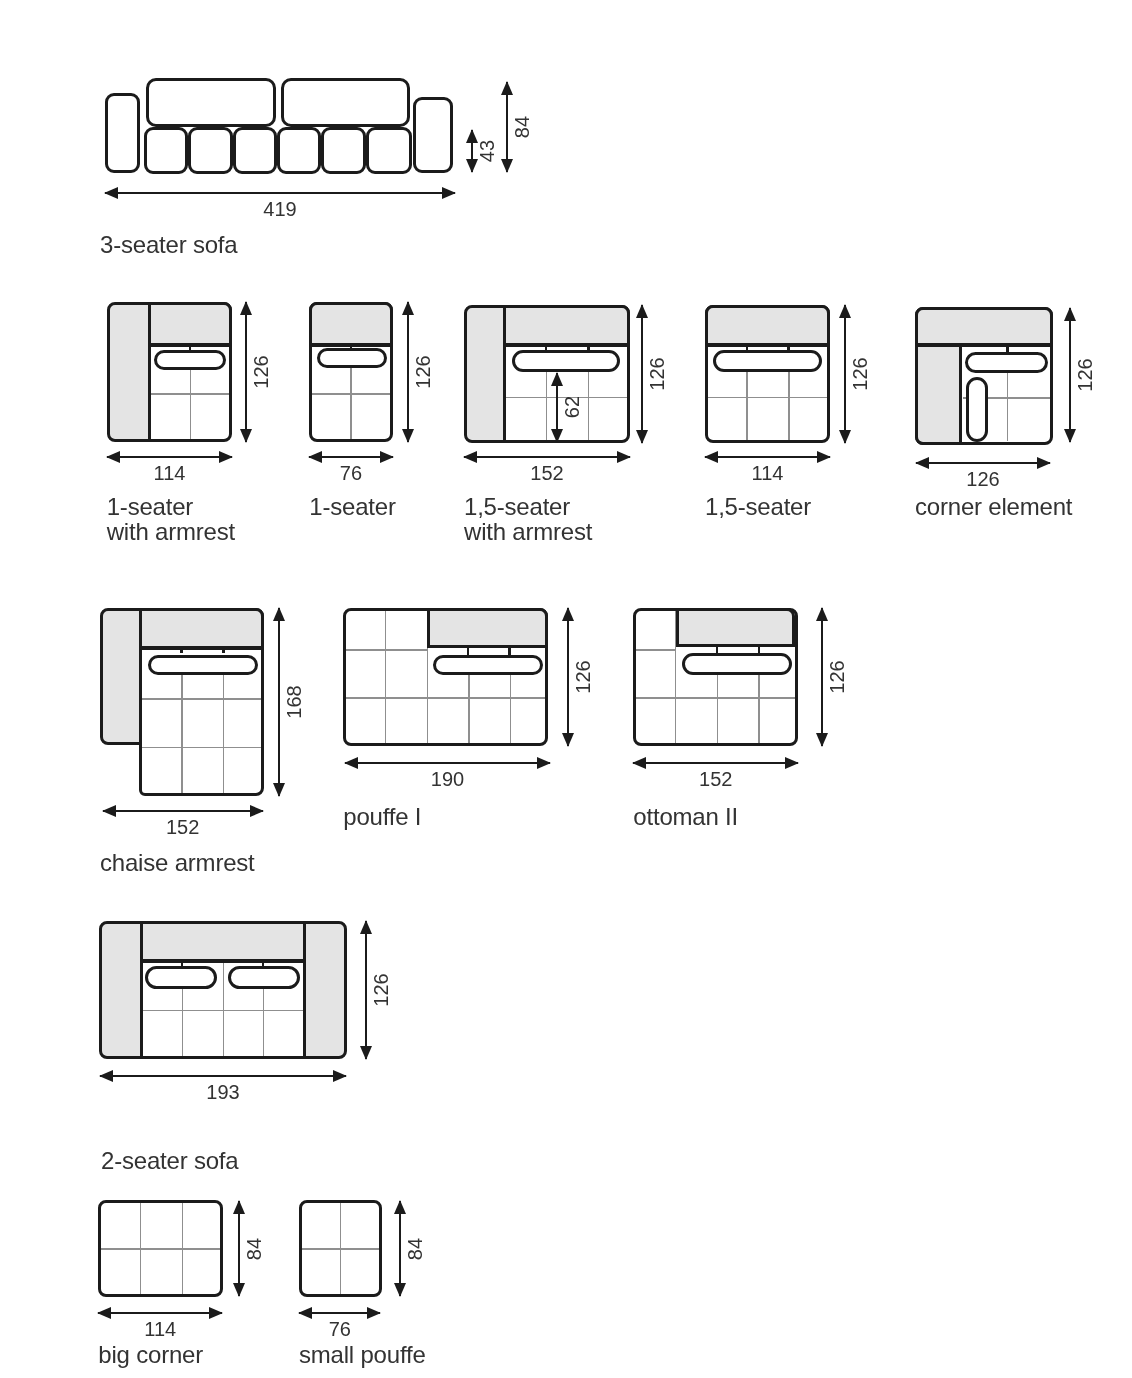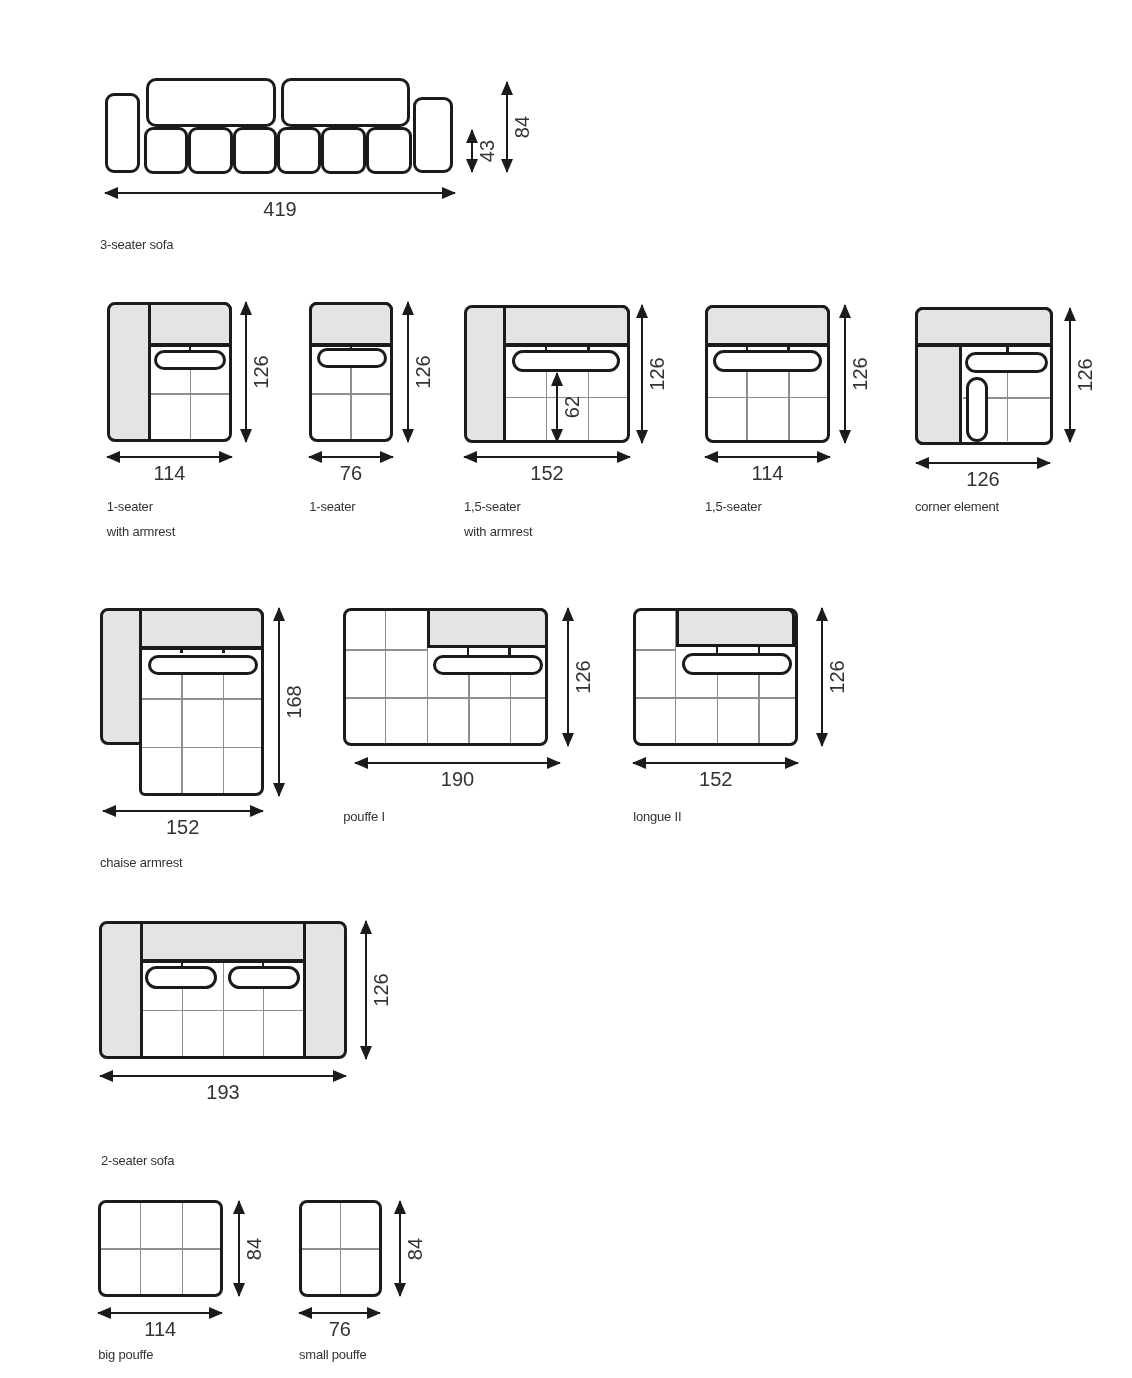--- a/index.html
+++ b/index.html
@@ -16,21 +16,21 @@
   .abs{position:absolute}
   .part{position:absolute;border:3px solid var(--ink);background:#fff}
   .gray{background:var(--gray)}
   .thickb{border-bottom-width:4px}
   .pillow{position:absolute;border:3px solid var(--ink);border-radius:12px;background:#fff}
   .tl{position:absolute;background:var(--thin)}
   .tlv{width:1.5px}
   .tlh{height:1.5px}
   .tick{position:absolute;width:2.5px;height:6.5px;background:var(--ink)}
 
-  .mlabel{position:absolute;font-size:13px;line-height:25px;color:var(--txt);white-space:nowrap;letter-spacing:-0.2px}
+  .mlabel{position:absolute;font-size:24px;line-height:25px;color:var(--txt);white-space:nowrap;letter-spacing:-0.2px}
 
   .dimh{position:absolute;height:2px;background:var(--ink)}
   .dimh .ah{position:absolute;width:0;height:0;top:-5px}
   .dimh .ah.l{left:-1px;border-top:6px solid transparent;border-bottom:6px solid transparent;border-right:14px solid var(--ink)}
   .dimh .ah.r{right:-1px;border-top:6px solid transparent;border-bottom:6px solid transparent;border-left:14px solid var(--ink)}
   .dimh .dlbl{position:absolute;top:6px;left:50%;transform:translateX(-50%);font-size:20px;color:var(--txt)}
 
   .dimv{position:absolute;width:2px;background:var(--ink)}
   .dimv .av{position:absolute;width:0;height:0;left:-5px}
   .dimv .av.t{top:-1px;border-left:6px solid transparent;border-right:6px solid transparent;border-bottom:14px solid var(--ink)}
@@ -225,21 +225,21 @@
     <div class="part gray" style="left:83.4px;top:0;width:121.6px;height:40.3px;border-radius:0 8px 0 0"></div>
     <div class="pillow" style="left:90px;top:47px;width:110px;height:20px"></div>
     <div class="tick" style="left:123.4px;top:40.3px"></div>
     <div class="tick" style="left:164.8px;top:40.3px"></div>
   </div>
   <div class="dimv" style="left:567.3px;top:608px;height:138px">
     <i class="av t"></i>
       <i class="av b"></i>
     <span class="dlbl">126</span>
   </div>
-  <div class="dimh" style="left:355px;top:762px;width:205px">
+  <div class="dimh" style="left:345px;top:762px;width:205px">
     <i class="ah l"></i>
       <i class="ah r"></i>
     <span class="dlbl">190</span>
   </div>
   <div class="mlabel" style="left:343.3px;top:804px">pouffe I</div>
 
   <div class="abs" style="left:633.3px;top:608px;width:165px;height:138px">
     <div class="part" style="left:0;top:0;width:165px;height:138px;border-radius:8px"></div>
     <div class="tl tlv" style="left:41.7px;top:3px;height:132px"></div>
     <div class="tl tlv" style="left:83.4px;top:67px;height:68px"></div>
@@ -254,21 +254,21 @@
   <div class="dimv" style="left:821px;top:608px;height:138px">
     <i class="av t"></i>
       <i class="av b"></i>
     <span class="dlbl">126</span>
   </div>
   <div class="dimh" style="left:633.3px;top:762px;width:165px">
     <i class="ah l"></i>
       <i class="ah r"></i>
     <span class="dlbl">152</span>
   </div>
-  <div class="mlabel" style="left:633.3px;top:804px">longue II</div>
+  <div class="mlabel" style="left:633.3px;top:804px">ottoman II</div>
 
   <div class="abs" style="left:99.3px;top:920.7px;width:247.4px;height:138.6px">
     <div class="part gray" style="left:0;top:0;width:44px;height:138.6px;border-radius:8px 0 0 8px"></div>
     <div class="part gray" style="left:203.4px;top:0;width:44px;height:138.6px;border-radius:0 8px 8px 0"></div>
     <div class="part" style="left:41px;top:0;width:165.4px;height:138.6px"></div>
     <div class="tl tlv" style="left:82.4px;top:68.3px;height:67.3px"></div>
     <div class="tl tlv" style="left:123.5px;top:42.3px;height:93.3px"></div>
     <div class="tl tlv" style="left:163.4px;top:68.3px;height:67.3px"></div>
     <div class="tl tlh" style="left:43.5px;top:89.3px;width:160.4px"></div>
     <div class="part gray thickb" style="left:41px;top:0;width:165.4px;height:42.3px"></div>
@@ -298,21 +298,21 @@
   <div class="dimv" style="left:237.7px;top:1201px;height:95px">
     <i class="av t"></i>
       <i class="av b"></i>
     <span class="dlbl">84</span>
   </div>
   <div class="dimh" style="left:98.3px;top:1312px;width:124px">
     <i class="ah l"></i>
       <i class="ah r"></i>
     <span class="dlbl">114</span>
   </div>
-  <div class="mlabel" style="left:98.3px;top:1342px">big pouffe</div>
+  <div class="mlabel" style="left:98.3px;top:1342px">big corner</div>
 
   <div class="abs" style="left:299.3px;top:1200px;width:82.4px;height:96.7px">
     <div class="part" style="left:0;top:0;width:82.4px;height:96.7px;border-radius:8px"></div>
     <div class="tl tlv" style="left:40.5px;top:3px;height:90.7px"></div>
     <div class="tl tlh" style="left:3px;top:48.3px;width:76.4px"></div>
   </div>
   <div class="dimv" style="left:398.7px;top:1201px;height:95px">
     <i class="av t"></i>
       <i class="av b"></i>
     <span class="dlbl">84</span>

